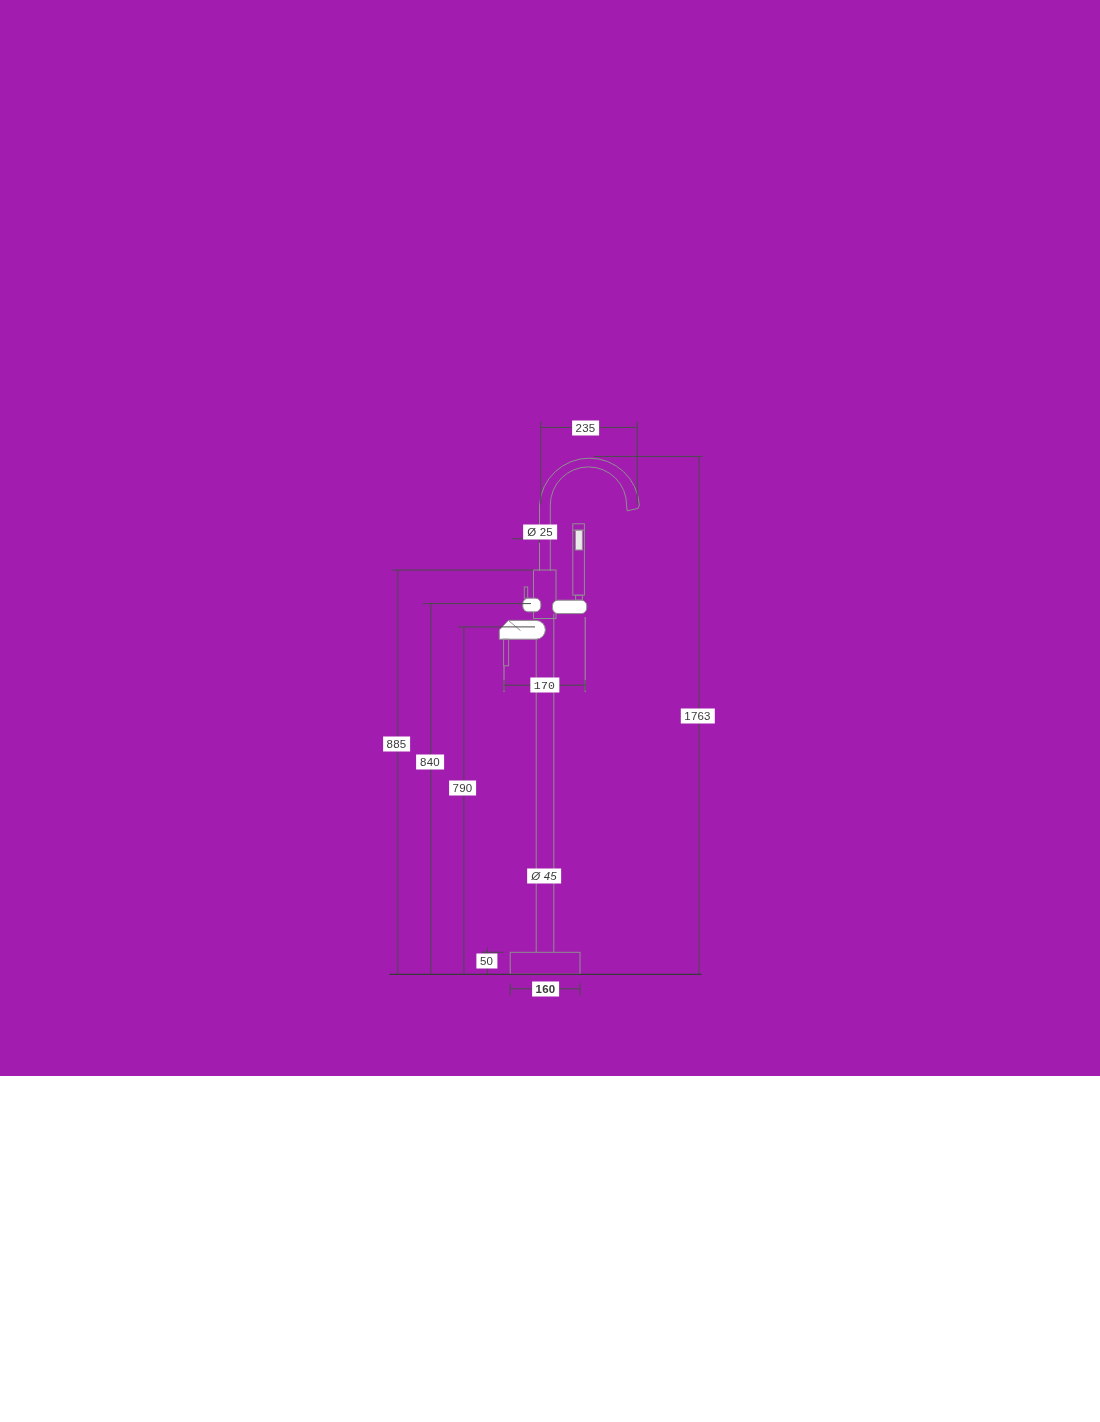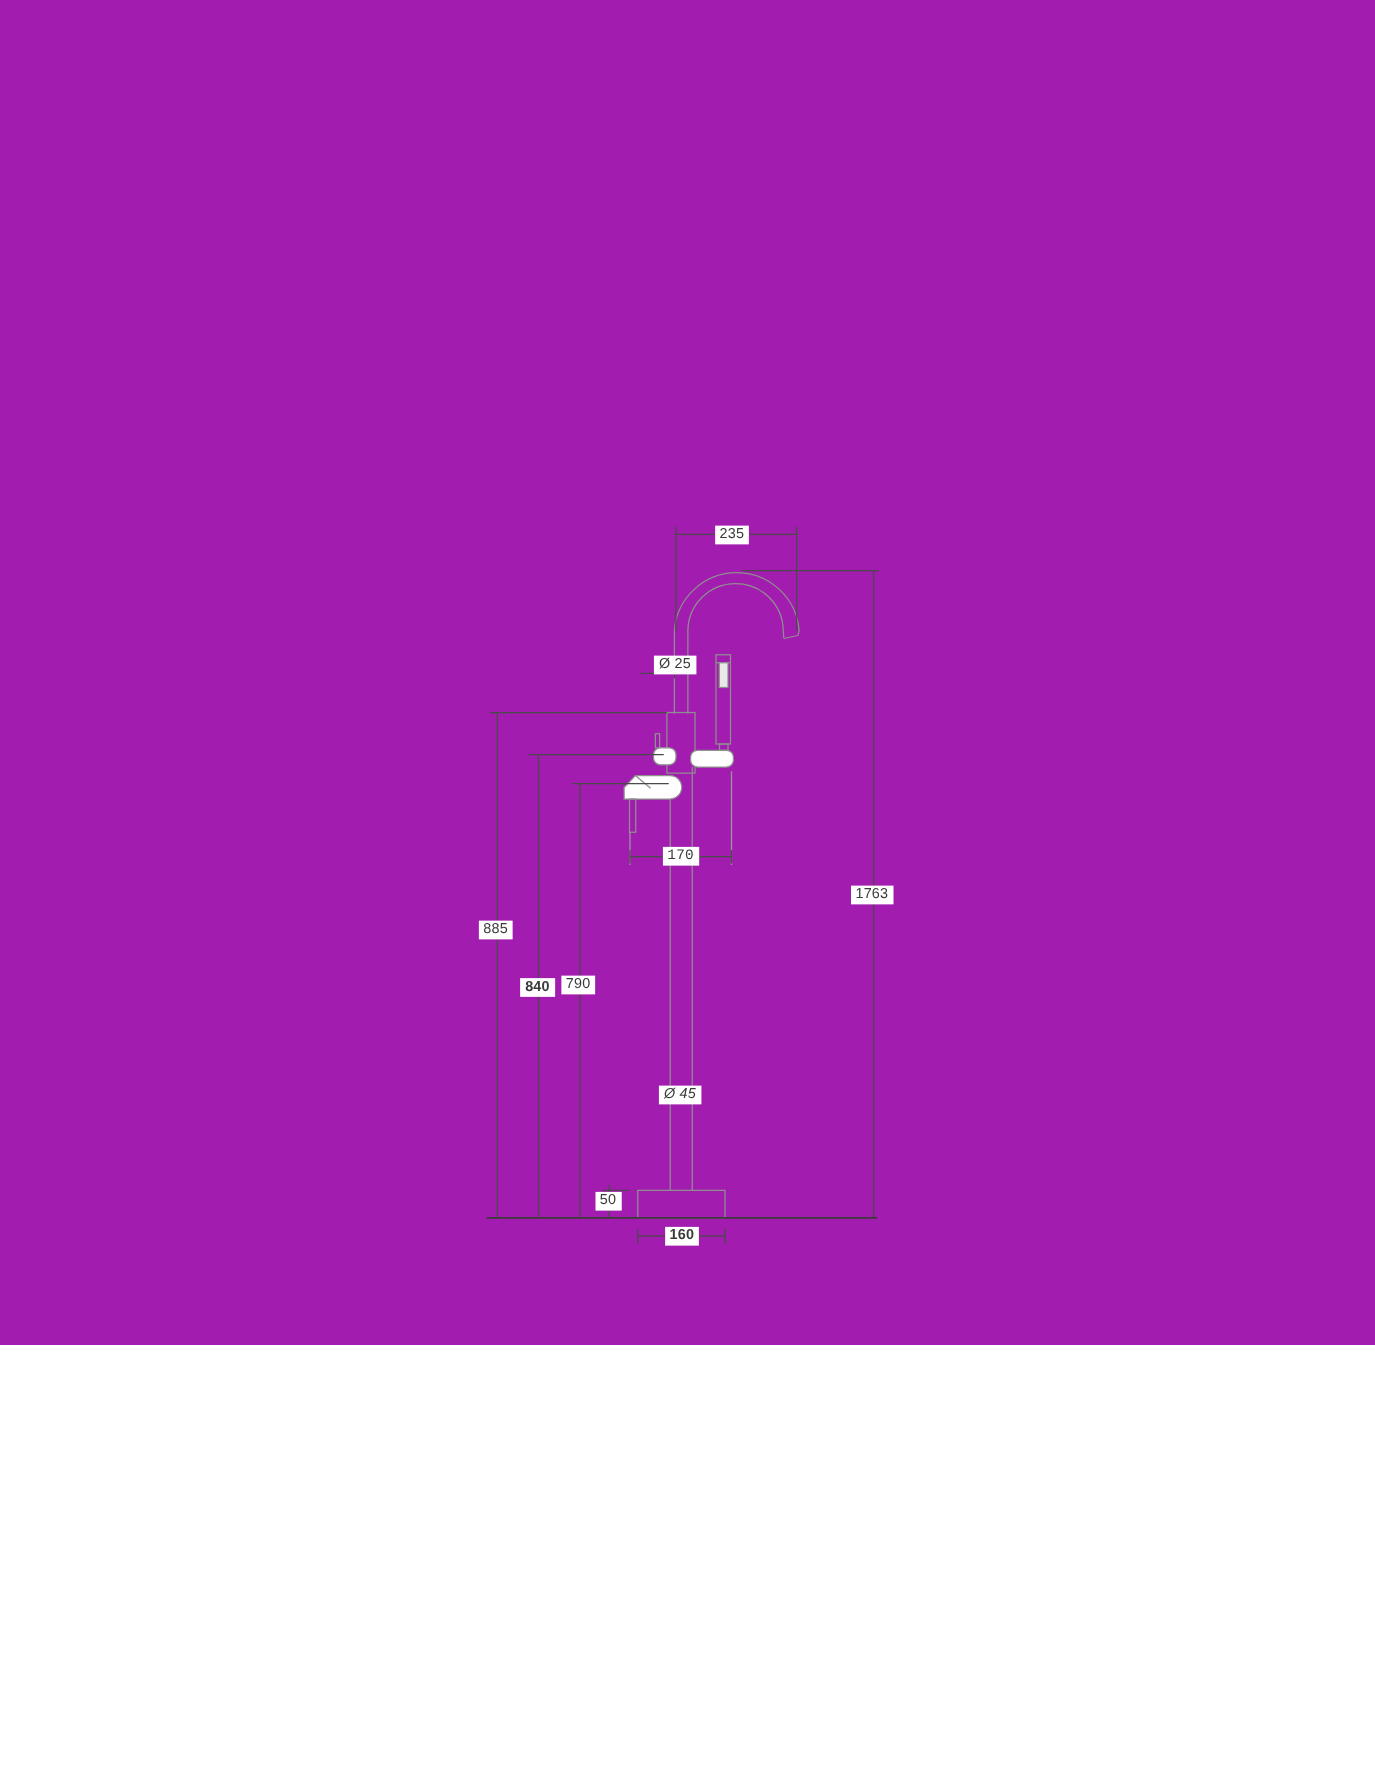--- a/index.html
+++ b/index.html
@@ -139,21 +139,21 @@
   <div class="dim-label" style="left:585.5px; top:427.5px;">235</div>
 
   <div class="dim-label" style="left:540px; top:531.5px;">Ø 25</div>
 
   <div class="dim-label" style="left:544.5px; top:684.8px;font-family:Liberation Mono, monospace;">170</div>
 
   <div class="dim-label" style="left:697.5px; top:715.8px;">1763</div>
 
   <div class="dim-label" style="left:396.5px; top:744px;">885</div>
 
-  <div class="dim-label" style="left:430px; top:790px;font-weight:bold;">840</div>
+  <div class="dim-label" style="left:430px; top:762px;">840</div>
 
   <div class="dim-label" style="left:462.5px; top:788px;">790</div>
 
   <div class="dim-label" style="left:544px; top:876.3px;font-style:italic;">Ø 45</div>
 
   <div class="dim-label" style="left:486.5px; top:961.3px;">50</div>
 
   <div class="dim-label" style="left:545.5px; top:988.7px;font-weight:bold;">160</div>
 
 </div>

